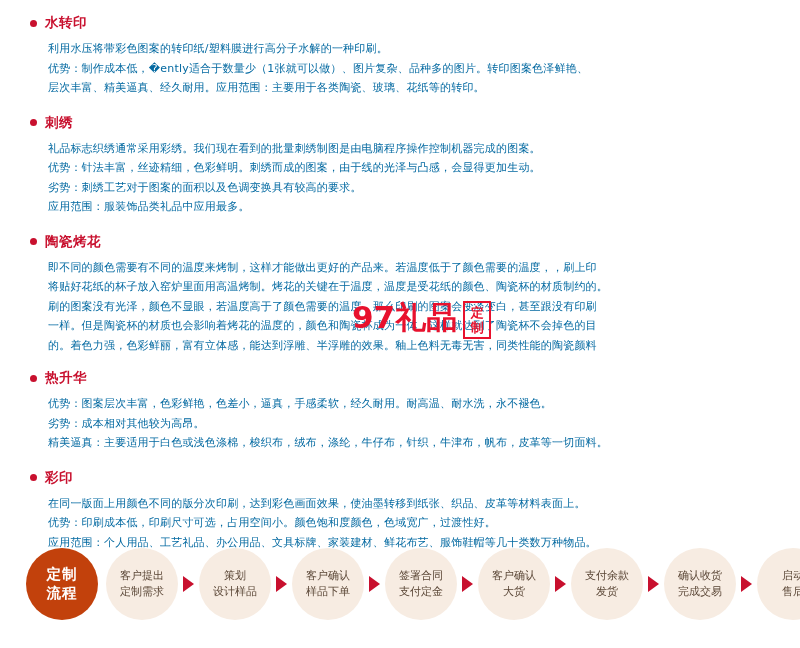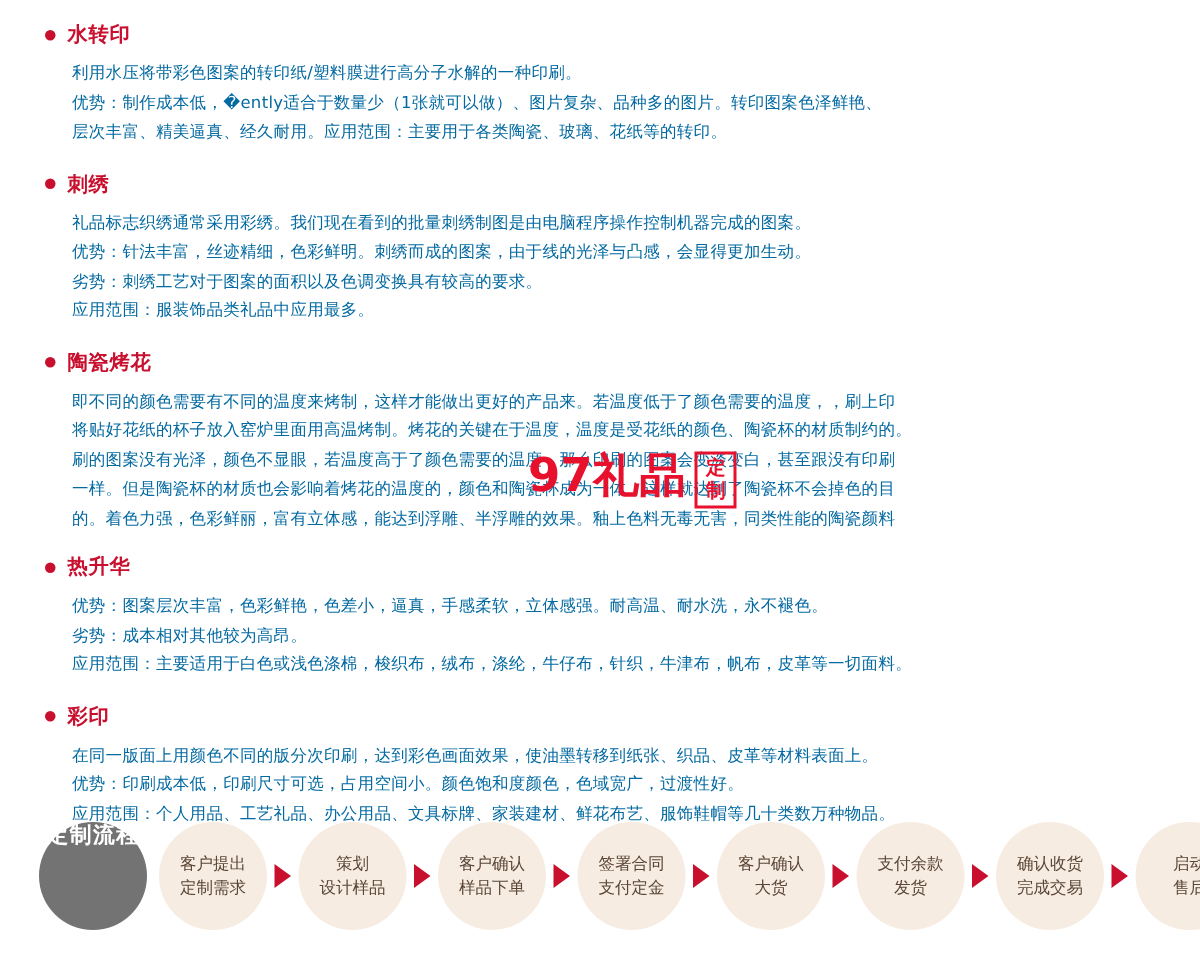--- a/index.html
+++ b/index.html
@@ -102,25 +102,25 @@
     bottom: 28px;
     width: 748px;
     height: 72px;
     display: flex;
     align-items: center;
   }
   .flow-badge {
     width: 72px;
     height: 72px;
     border-radius: 50%;
-    background: #737373;
+    background: #c2410c;
     color: #ffffff;
     display: flex;
-    flex-direction: row;
-    align-items: flex-start;
+    flex-direction: column;
+    align-items: center;
     justify-content: center;
     font-size: 14.5px;
     font-weight: bold;
     line-height: 19px;
     flex: 0 0 auto;
     letter-spacing: 1px;
   }
   .flow-step {
     width: 72px;
     height: 72px;
@@ -192,23 +192,23 @@
       <div class="line">的。着色力强，色彩鲜丽，富有立体感，能达到浮雕、半浮雕的效果。釉上色料无毒无害，同类性能的陶瓷颜料</div>
     </div>
   </div>
 
   <div class="section s-reshenghua">
     <div class="sec-head">
       <span class="bullet"></span>
       <span class="sec-title">热升华</span>
     </div>
     <div class="sec-body">
-      <div class="line">优势：图案层次丰富，色彩鲜艳，色差小，逼真，手感柔软，立体感强。耐高温、耐水洗，永不褪色。</div>
+      <div class="line">优势：图案层次丰富，色彩鲜艳，色差小，逼真，手感柔软，经久耐用。耐高温、耐水洗，永不褪色。</div>
       <div class="line">劣势：成本相对其他较为高昂。</div>
-      <div class="line">应用范围：主要适用于白色或浅色涤棉，梭织布，绒布，涤纶，牛仔布，针织，牛津布，帆布，皮革等一切面料。</div>
+      <div class="line">精美逼真：主要适用于白色或浅色涤棉，梭织布，绒布，涤纶，牛仔布，针织，牛津布，帆布，皮革等一切面料。</div>
     </div>
   </div>
 
   <div class="section s-caiyin">
     <div class="sec-head">
       <span class="bullet"></span>
       <span class="sec-title">彩印</span>
     </div>
     <div class="sec-body">
       <div class="line">在同一版面上用颜色不同的版分次印刷，达到彩色画面效果，使油墨转移到纸张、织品、皮革等材料表面上。</div>

